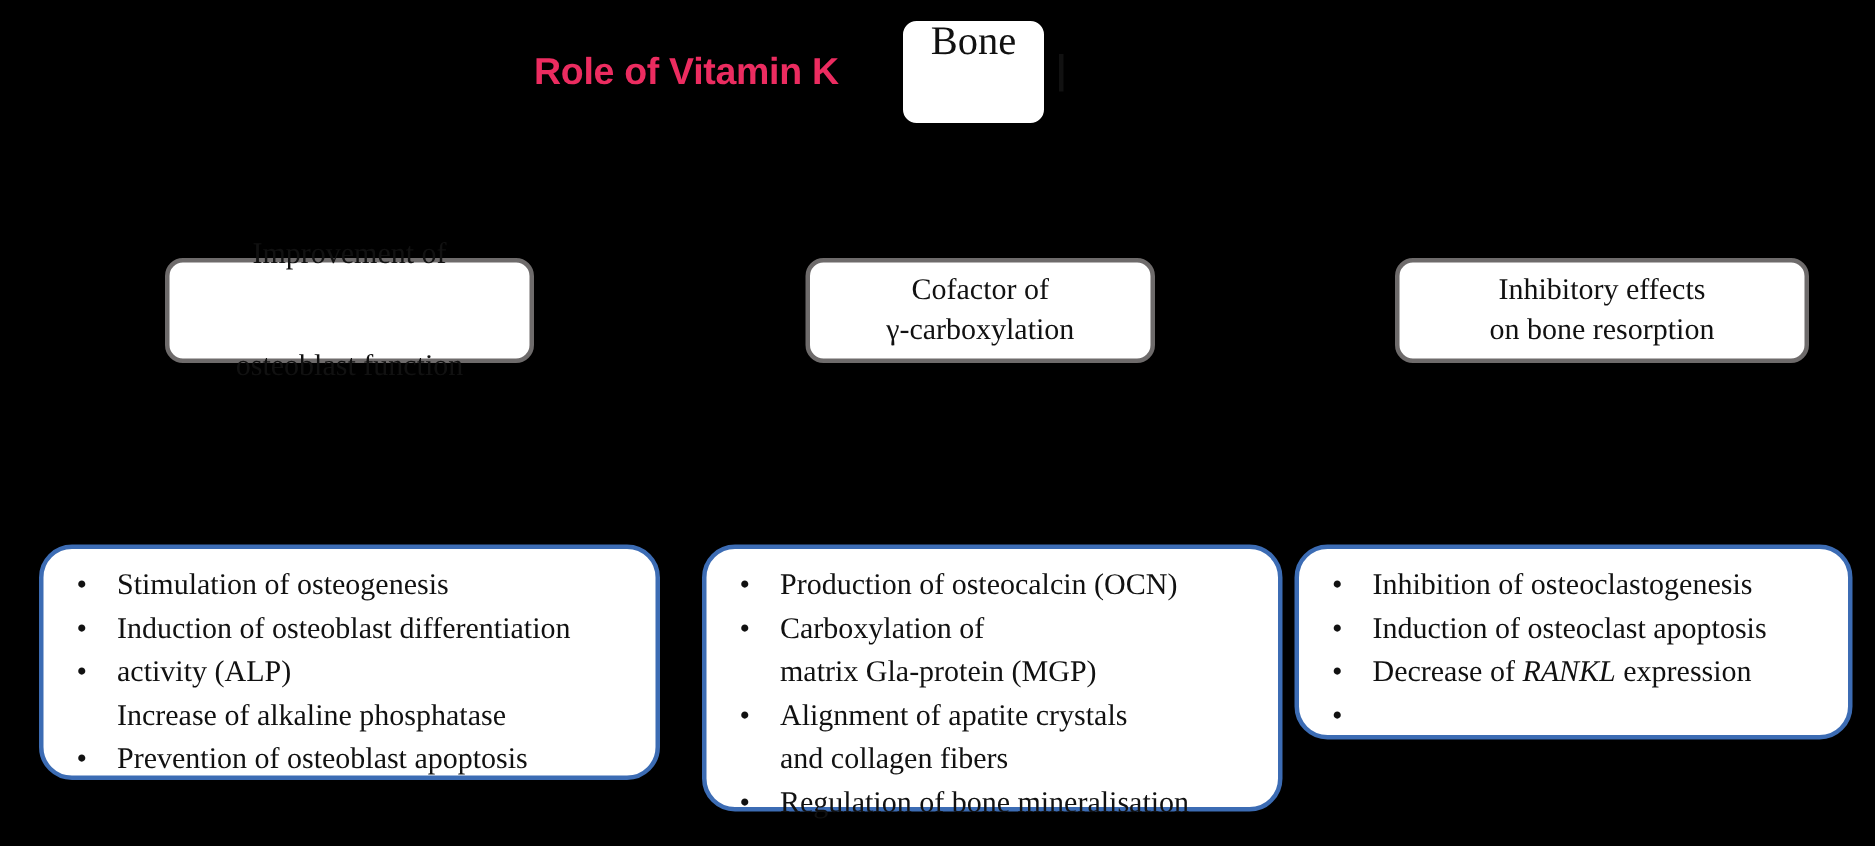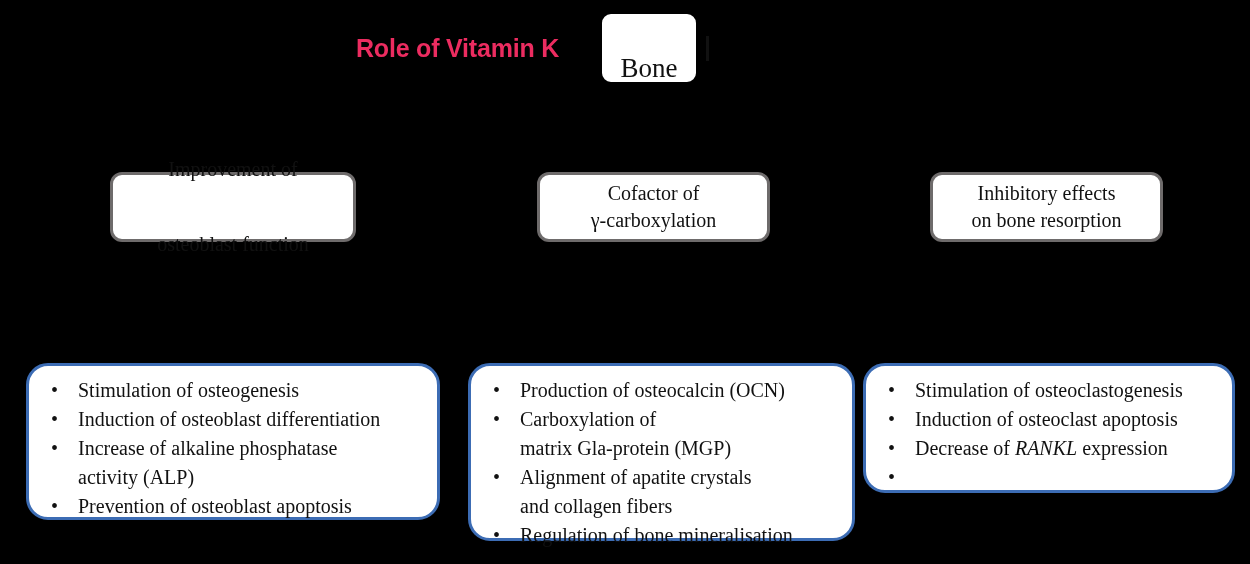--- a/index.html
+++ b/index.html
@@ -44,21 +44,21 @@
     position: absolute;
     left: 598px;
     top: 10px;
     width: 102px;
     height: 76px;
     box-sizing: border-box;
     border: 4px solid #000000;
     border-radius: 13px;
     background: #ffffff;
     display: flex;
-    align-items: flex-end;
+    align-items: flex-start;
     justify-content: center;
   }
   .root-box .label {
     font-size: 27px;
     line-height: 1;
   }
   .stray-mark {
     position: absolute;
     left: 706px;
     top: 36px;
@@ -79,21 +79,21 @@
     display: flex;
     flex-direction: column;
     align-items: center;
     justify-content: center;
     text-align: center;
     font-size: 20px;
     line-height: 1.35;
   }
   .mid-box.m1 { left: 110px; width: 246px; gap: 48px; }
   .mid-box.m2 { left: 537px; width: 233px; align-items: center; }
-  .mid-box.m3 { left: 930px; width: 233px; justify-content: center; }
+  .mid-box.m3 { left: 930px; width: 276px; justify-content: center; }
   .mid-box .ln { display: block; white-space: nowrap; }
 
   
   .leaf-box {
     position: absolute;
     top: 363px;
     box-sizing: border-box;
     border: 3px solid #3c6cb4;
     border-radius: 22px;
     background: #ffffff;
@@ -173,22 +173,22 @@
       <li class="bullet-item">
         <span class="dot">•</span>
         <span class="cont">Stimulation of osteogenesis</span>
       </li>
       <li class="bullet-item">
         <span class="dot">•</span>
         <span class="cont">Induction of osteoblast differentiation</span>
       </li>
       <li class="bullet-item">
         <span class="dot">•</span>
+        <span class="cont">activity (ALP)</span>
         <span class="cont">Increase of alkaline phosphatase</span>
-        <span class="cont">activity (ALP)</span>
       </li>
       <li class="bullet-item">
         <span class="dot">•</span>
         <span class="cont">Prevention of osteoblast apoptosis</span>
       </li>
     </ul>
   </div>
 
   <div class="leaf-box b2">
     <ul class="bullet-list">
@@ -210,21 +210,21 @@
         <span class="dot">•</span>
         <span class="cont">Regulation of bone mineralisation</span>
       </li>
     </ul>
   </div>
 
   <div class="leaf-box b3">
     <ul class="bullet-list">
       <li class="bullet-item">
         <span class="dot">•</span>
-        <span class="cont">Stimulation of osteoclastogenesis</span>
+        <span class="cont">Inhibition of osteoclastogenesis</span>
       </li>
       <li class="bullet-item">
         <span class="dot">•</span>
         <span class="cont">Induction of osteoclast apoptosis</span>
       </li>
       <li class="bullet-item">
         <span class="dot">•</span>
         <span class="cont"><span>Decrease of </span><i>RANKL</i><span> expression</span></span>
       </li>
       <li class="bullet-item">

